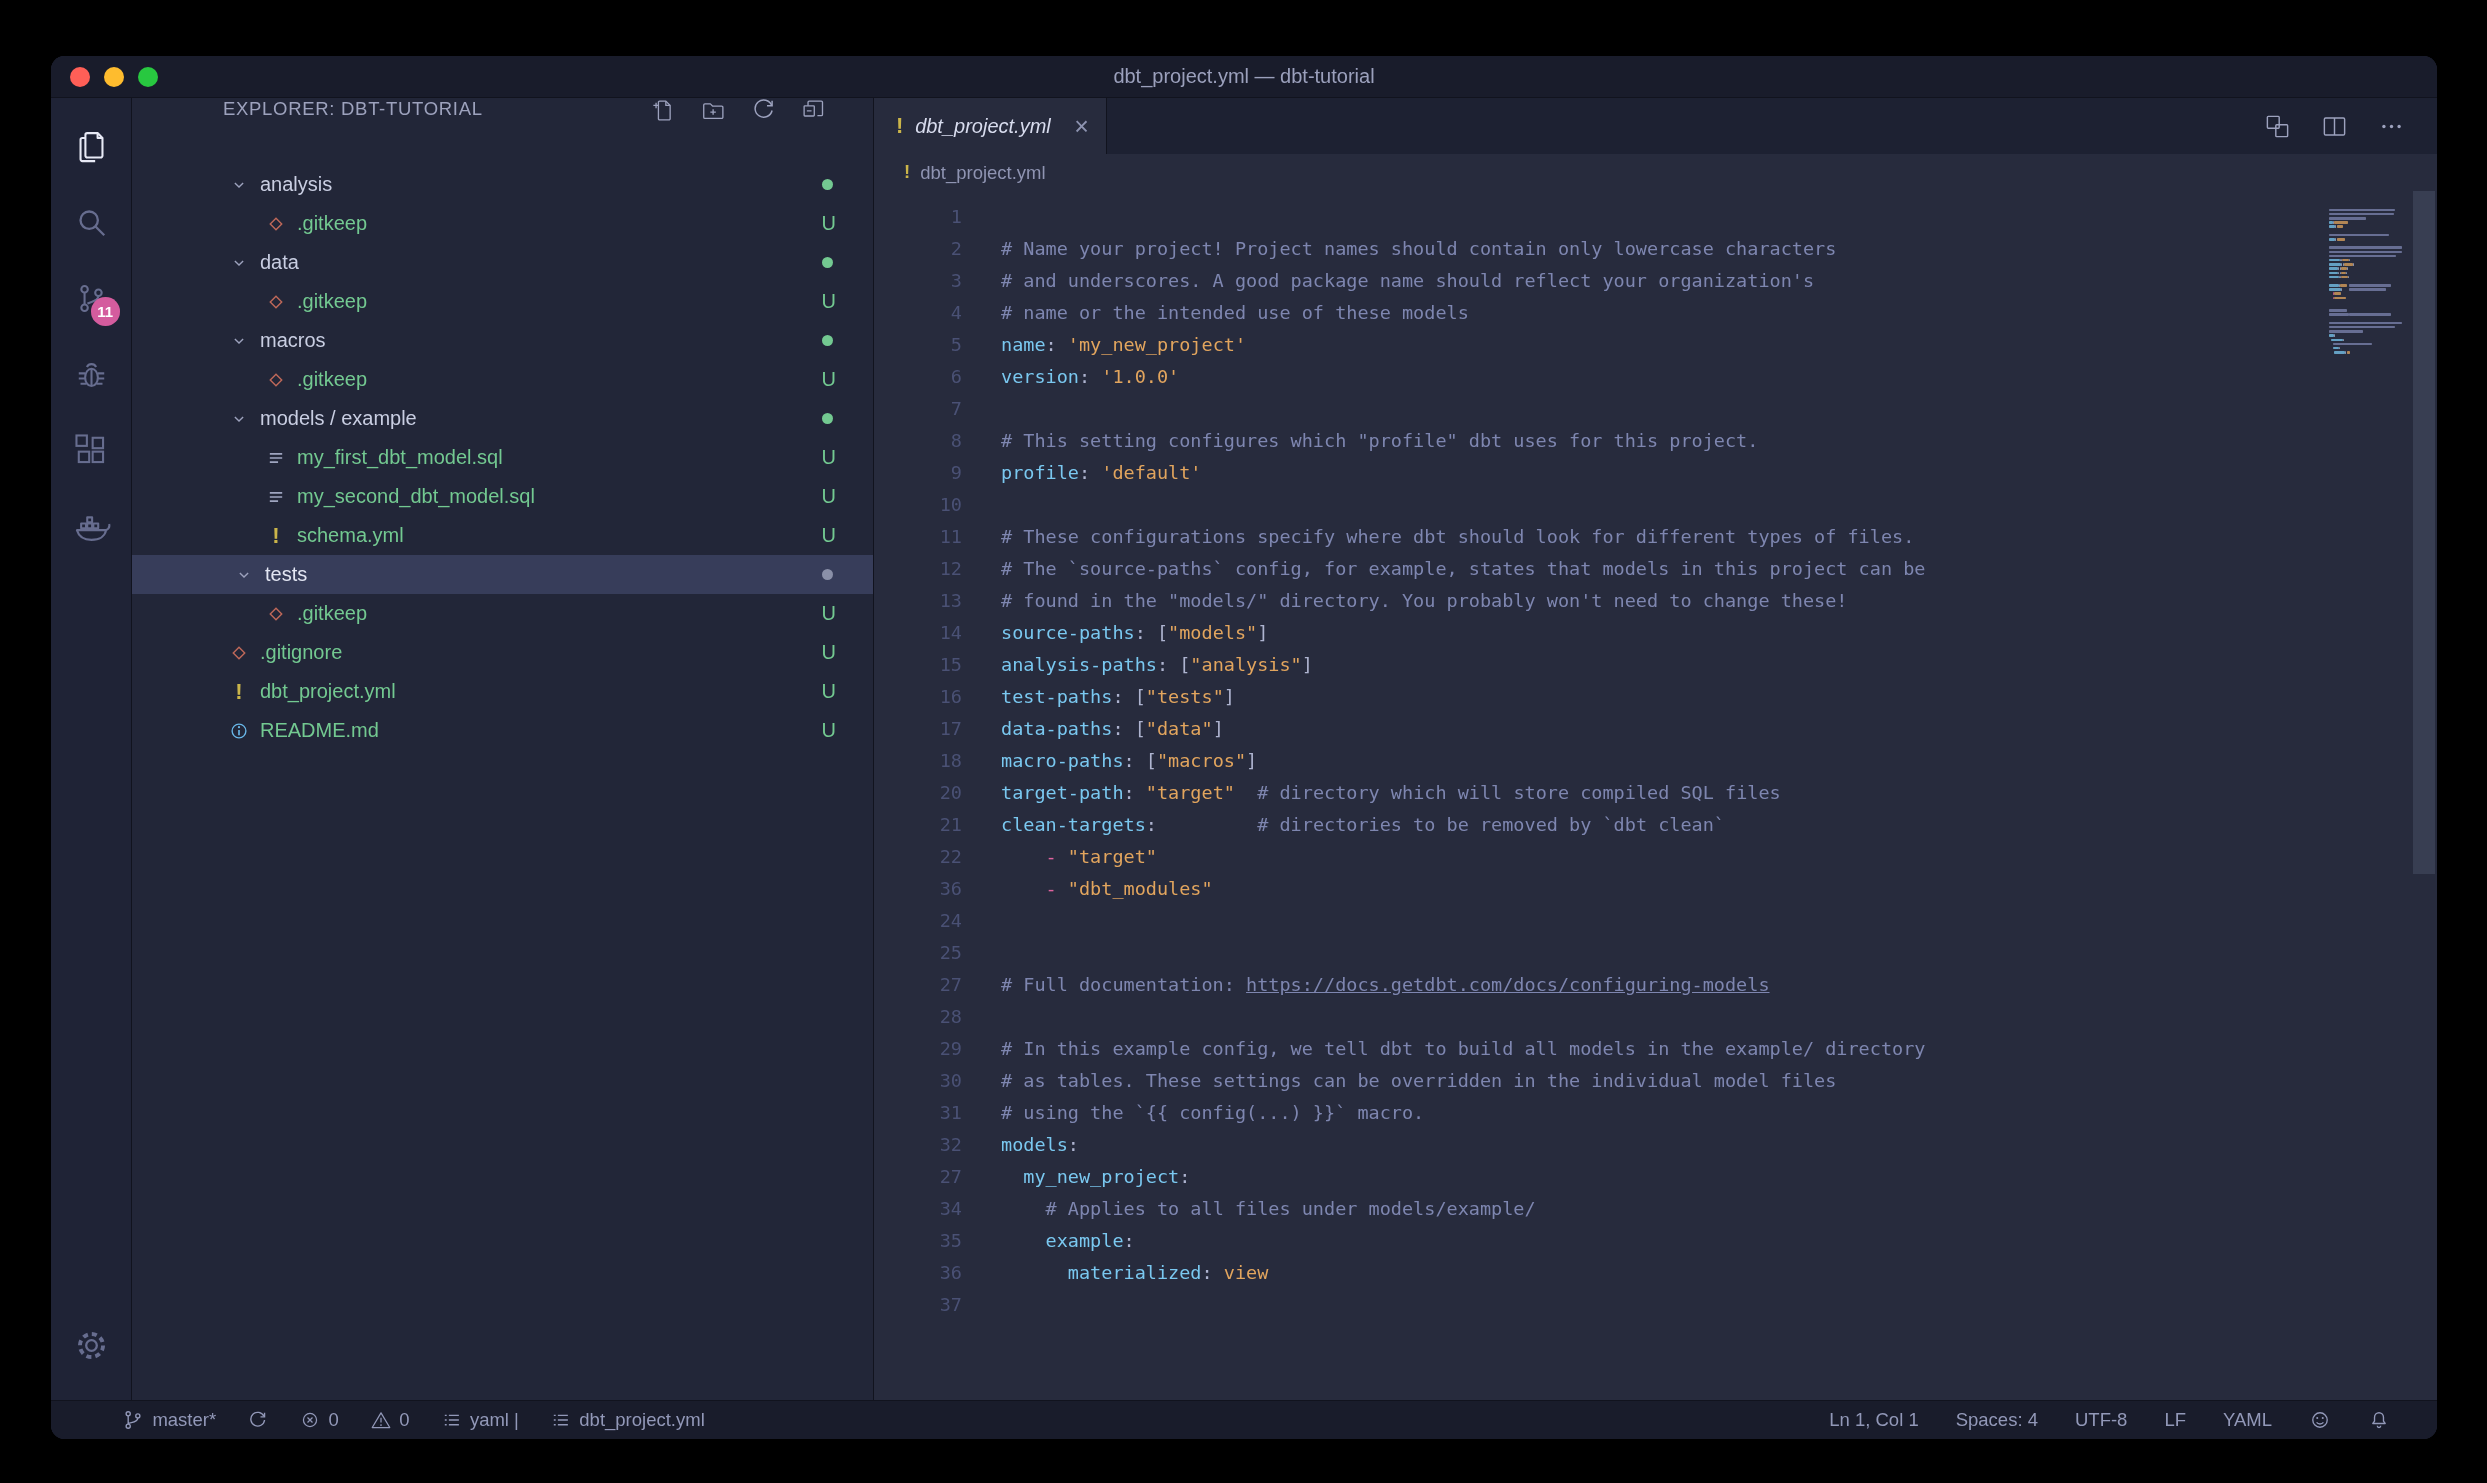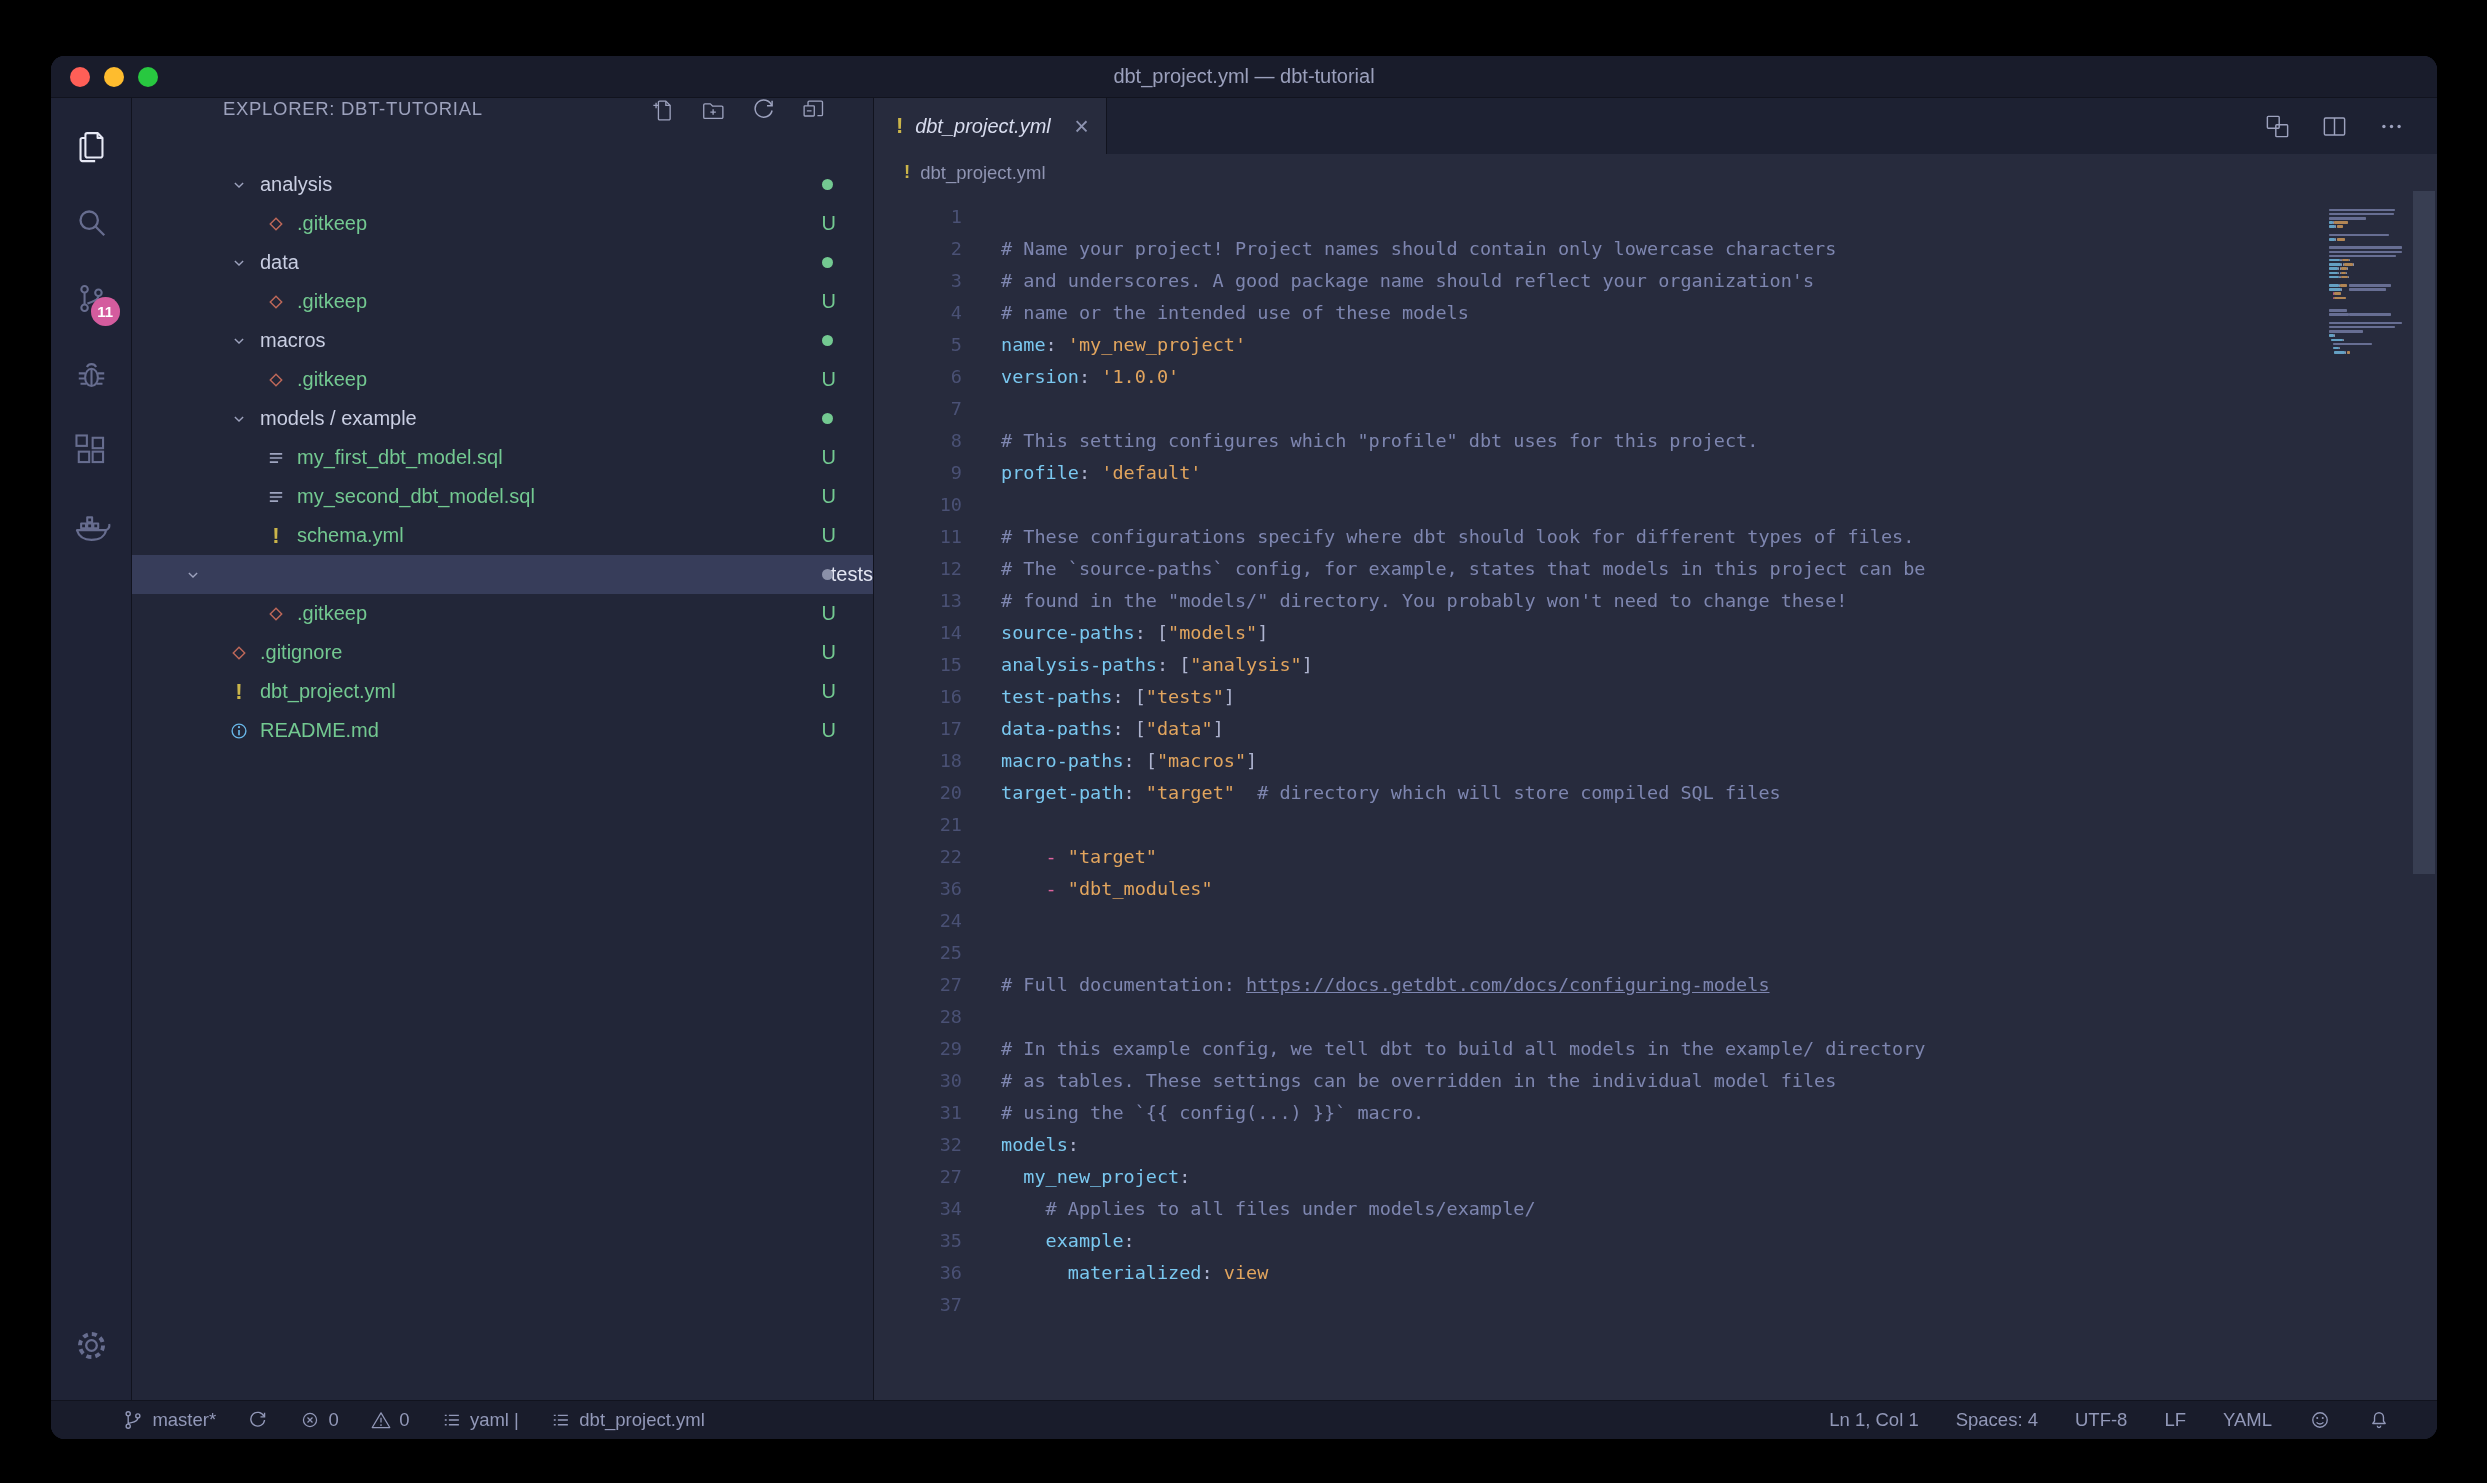--- a/index.html
+++ b/index.html
@@ -301,21 +301,21 @@
             <span class="uname">my_second_dbt_model.sql</span>
             <span class="badge-u">U</span>
           </div>
           <div class="row" style="padding-left: 128px;">
             <span class="glyph ic-yaml">
               <span class="bang">!</span>
             </span>
             <span class="uname">schema.yml</span>
             <span class="badge-u">U</span>
           </div>
-          <div class="row selected" style="padding-left: 45px; justify-content: space-between;">
+          <div class="row selected" style="padding-left: 96px;">
             <span class="glyph chev">
               <svg width="22" height="22" viewBox="0 0 32 32" fill="none" stroke="currentColor" stroke-width="2">
                 <path d="M10 13l6 6 6-6"></path>
               </svg>
             </span>
             <span class="fname">tests</span>
             <span class="dot dgr"></span>
           </div>
           <div class="row" style="padding-left: 128px;">
             <span class="glyph ic-git">
@@ -463,20 +463,21 @@
               <div class="line">
                 <span class="ln">18</span>
                 <span class="lc"><span class="tk-key">macro-paths</span><span class="tk-pun">:</span><span class="tk-txt"> </span><span class="tk-pun">[</span><span class="tk-str">"macros"</span><span class="tk-pun">]</span></span>
               </div>
               <div class="line">
                 <span class="ln">20</span>
                 <span class="lc"><span class="tk-key">target-path</span><span class="tk-pun">:</span><span class="tk-txt"> </span><span class="tk-str">"target"</span><span class="tk-txt">  </span><span class="tk-cm"># directory which will store compiled SQL files</span></span>
               </div>
               <div class="line">
                 <span class="ln">21</span>
+                <span class="lc"><span class="tk-key">clean-targets</span><span class="tk-pun">:</span><span class="tk-txt">         </span><span class="tk-cm"># directories to be removed by `dbt clean`</span></span>
               </div>
               <div class="line">
                 <span class="ln">22</span>
                 <span class="lc"><span class="tk-txt">    </span><span class="tk-pink">- </span><span class="tk-str">"target"</span></span>
               </div>
               <div class="line">
                 <span class="ln">36</span>
                 <span class="lc"><span class="tk-txt">    </span><span class="tk-pink">- </span><span class="tk-str">"dbt_modules"</span></span>
               </div>
               <div class="line">

